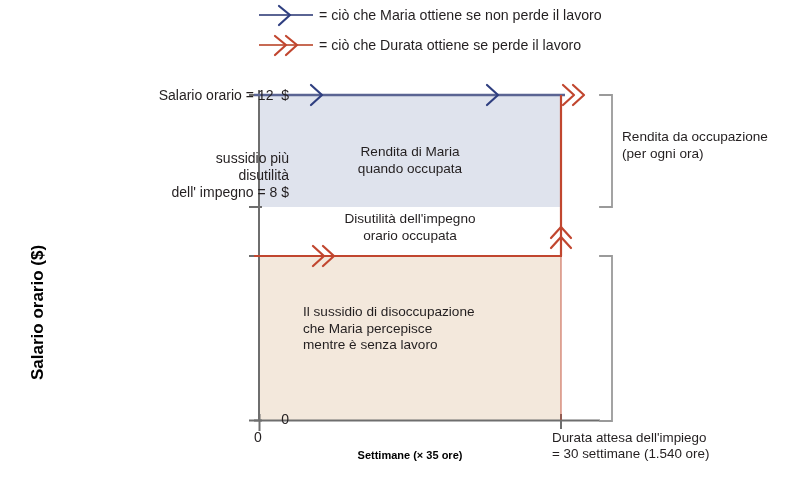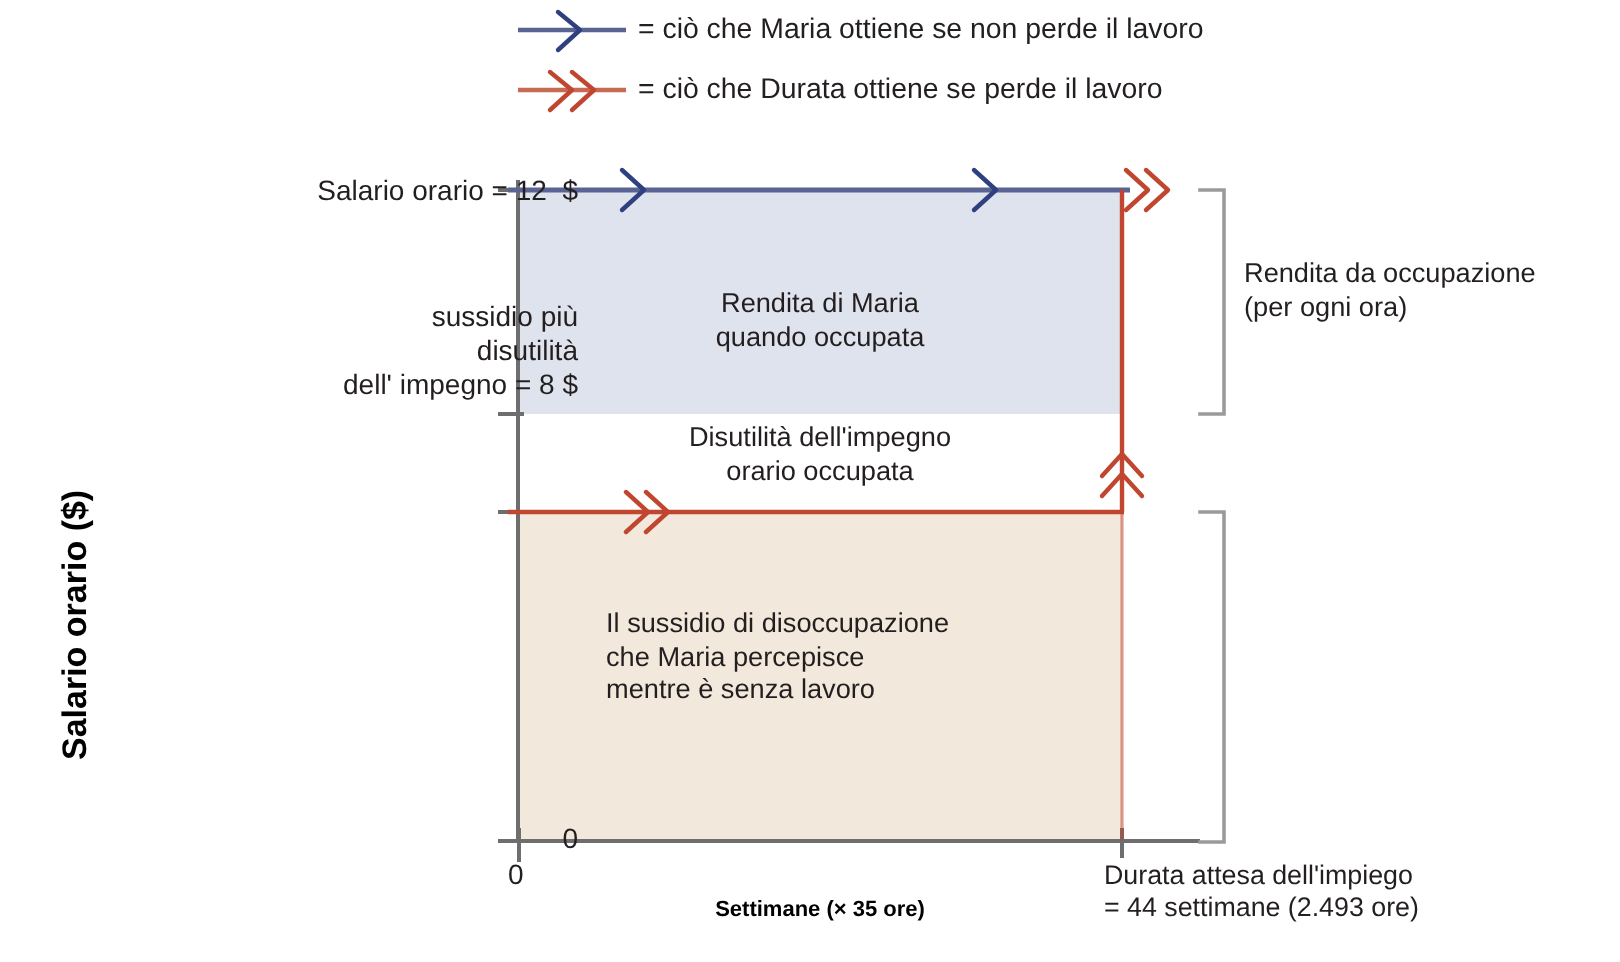--- a/index.html
+++ b/index.html
@@ -167,19 +167,19 @@
 che Maria percepisce
 mentre è senza lavoro</div>
 
   <div class="txt bracket-label" style="left:622px; top:129px; width:185px;">Rendita da occupazione
 (per ogni ora)</div>
 
 
   <div class="txt origin-label" style="left:254px; top:429px;">0</div>
 
   <div class="txt xend-label" style="left:552px; top:430px; width:250px;">Durata attesa dell'impiego
-= 44 settimane (2.493 ore)</div>
+= 30 settimane (1.540 ore)</div>
 
   <div class="txt axis-title-x" style="left:290px; top:449px; width:240px;">Settimane (× 35 ore)</div>
 
   <div class="txt axis-title-y" style="left:28px; top:380px;">Salario orario ($)</div>
 
 </div>
 
 </body></html>

